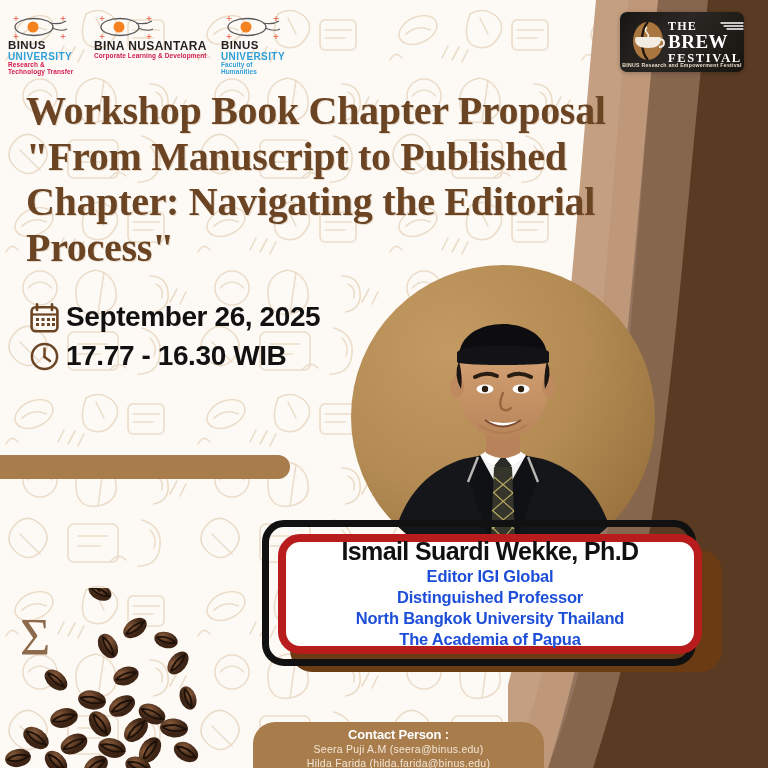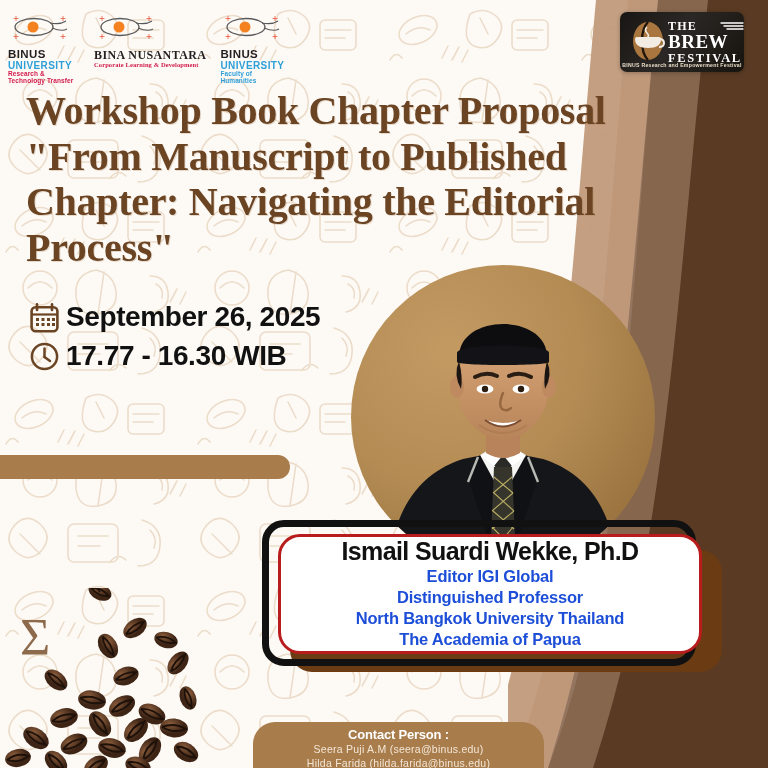--- a/index.html
+++ b/index.html
@@ -28,30 +28,30 @@
 
   
   .logo-strip{
     position:absolute;left:8px;top:14px;
     display:flex;align-items:flex-start;gap:14px;
     z-index:6;
   }
   .logo{display:flex;flex-direction:column;align-items:flex-start;}
   .logo-mark{position:relative;width:70px;height:26px;}
   .logo-mark svg{display:block;}
-  .logo-text{margin-top:9px;line-height:1.02;}
+  .logo-text{margin-top:0;line-height:1.02;}
   .lt1{font-weight:bold;letter-spacing:.4px;}
   .lt2{letter-spacing:.4px;}
   .lt3{letter-spacing:.1px;}
 
   .logo1 .lt1{font-size:11.5px;color:#231f20;}
   .logo1 .lt2{font-size:10px;color:#2e9fd8;font-weight:bold;}
   .logo1 .lt3{font-size:6.5px;color:#d11a4b;font-weight:bold;}
 
-  .logo2{margin-left:2px;font-family:Liberation Serif, serif;}
+  .logo2{margin-left:2px;}
   .logo2 .lt1{font-size:12px;color:#231f20;}
   .logo2 .lt3{font-size:6.5px;color:#d11a4b;font-weight:bold;margin-top:1px;}
 
   .logo3 .lt1{font-size:11.5px;color:#231f20;}
   .logo3 .lt2{font-size:10px;color:#2e9fd8;font-weight:bold;}
   .logo3 .lt3{font-size:6.5px;color:#2e9fd8;font-weight:bold;}
 
   
   .brew-badge{
     position:absolute;right:24px;top:12px;
@@ -116,21 +116,21 @@
   .sp-frame{
     position:absolute;left:0;top:0;width:420px;height:132px;
     border:7px solid #111;border-radius:22px;background:transparent;
   }
   .sp-shadow{
     position:absolute;left:28px;top:30px;width:432px;height:122px;
     background:#6b3c13;border-radius:22px;
   }
   .sp-card{
     position:absolute;left:16px;top:14px;width:424px;height:120px;
-    background:#fff;border:3px solid #b91c1c;border-radius:22px;
+    background:#fff;border:8px solid #b91c1c;border-radius:22px;
     display:flex;flex-direction:column;align-items:center;justify-content:center;
     box-sizing:border-box;
   }
   .sp-name{font-size:25px;font-weight:bold;color:#111;letter-spacing:-0.6px;line-height:1.1;}
   .sp-line{font-size:16.5px;font-weight:bold;color:#1d4ed8;line-height:1.28;letter-spacing:-0.2px;}
 
   
   .beans{position:absolute;left:-4px;top:588px;width:220px;height:180px;z-index:6;}
   .sigma{
     position:absolute;left:20px;top:608px;z-index:6;

